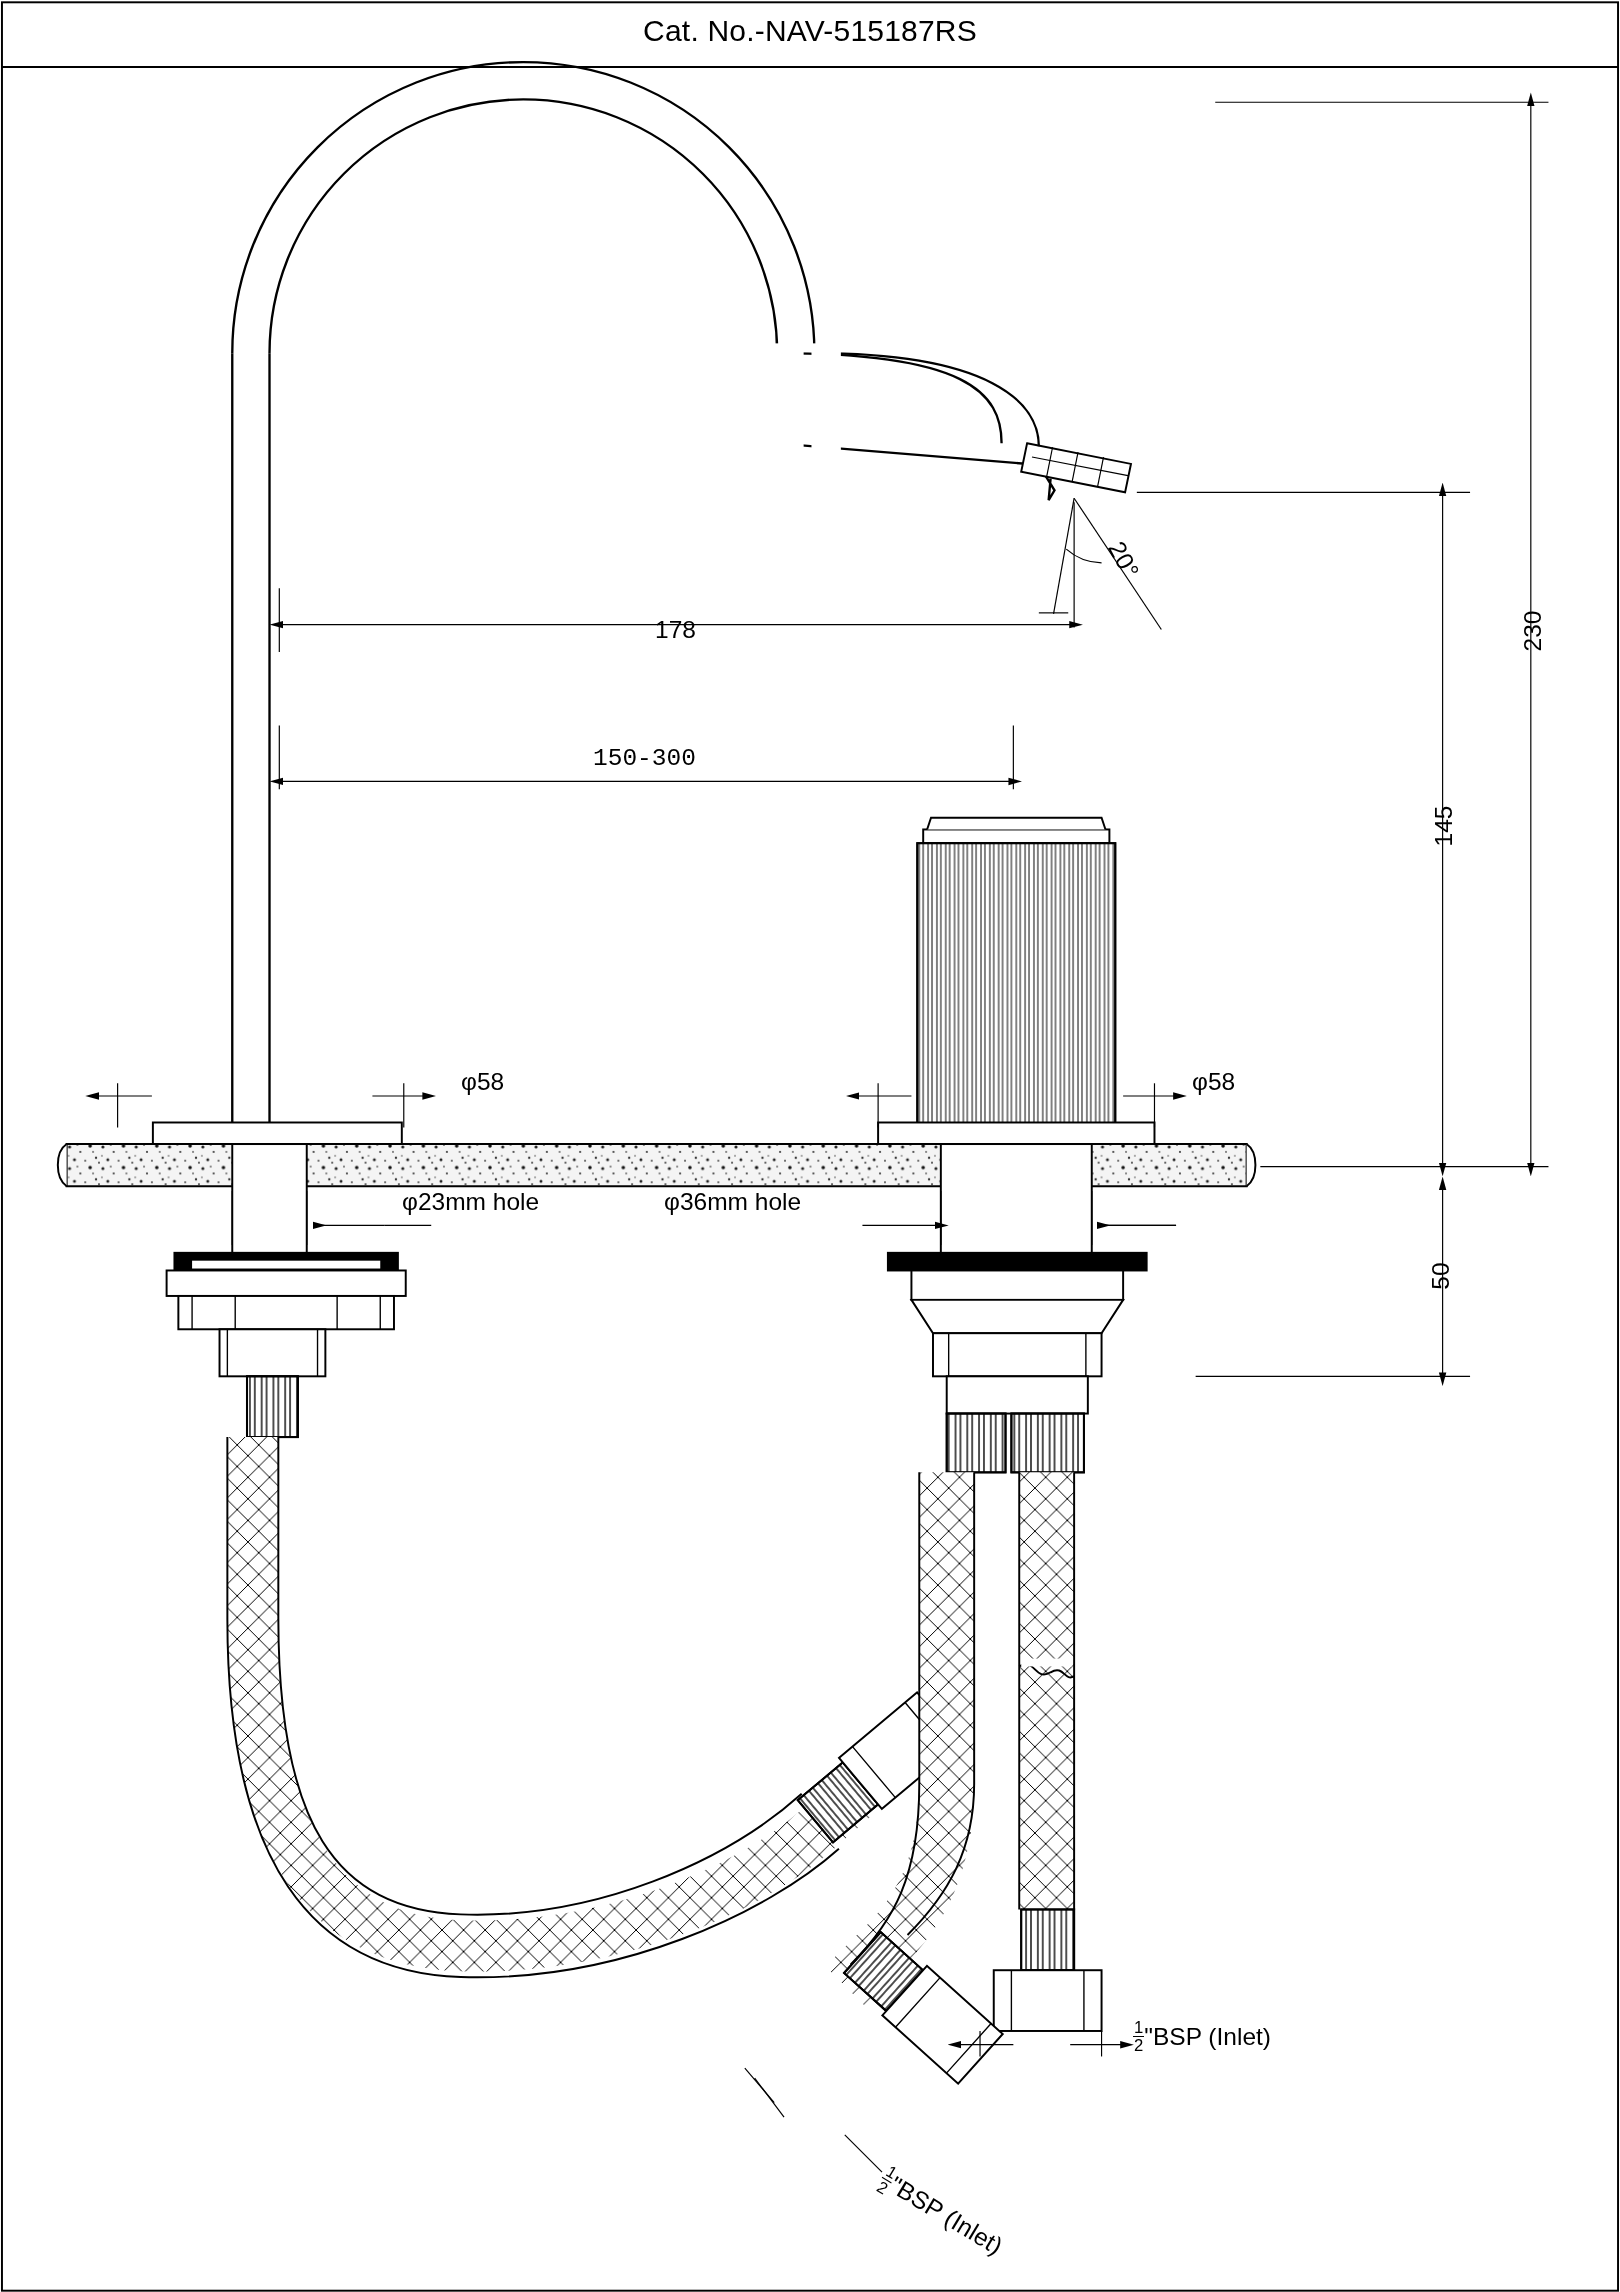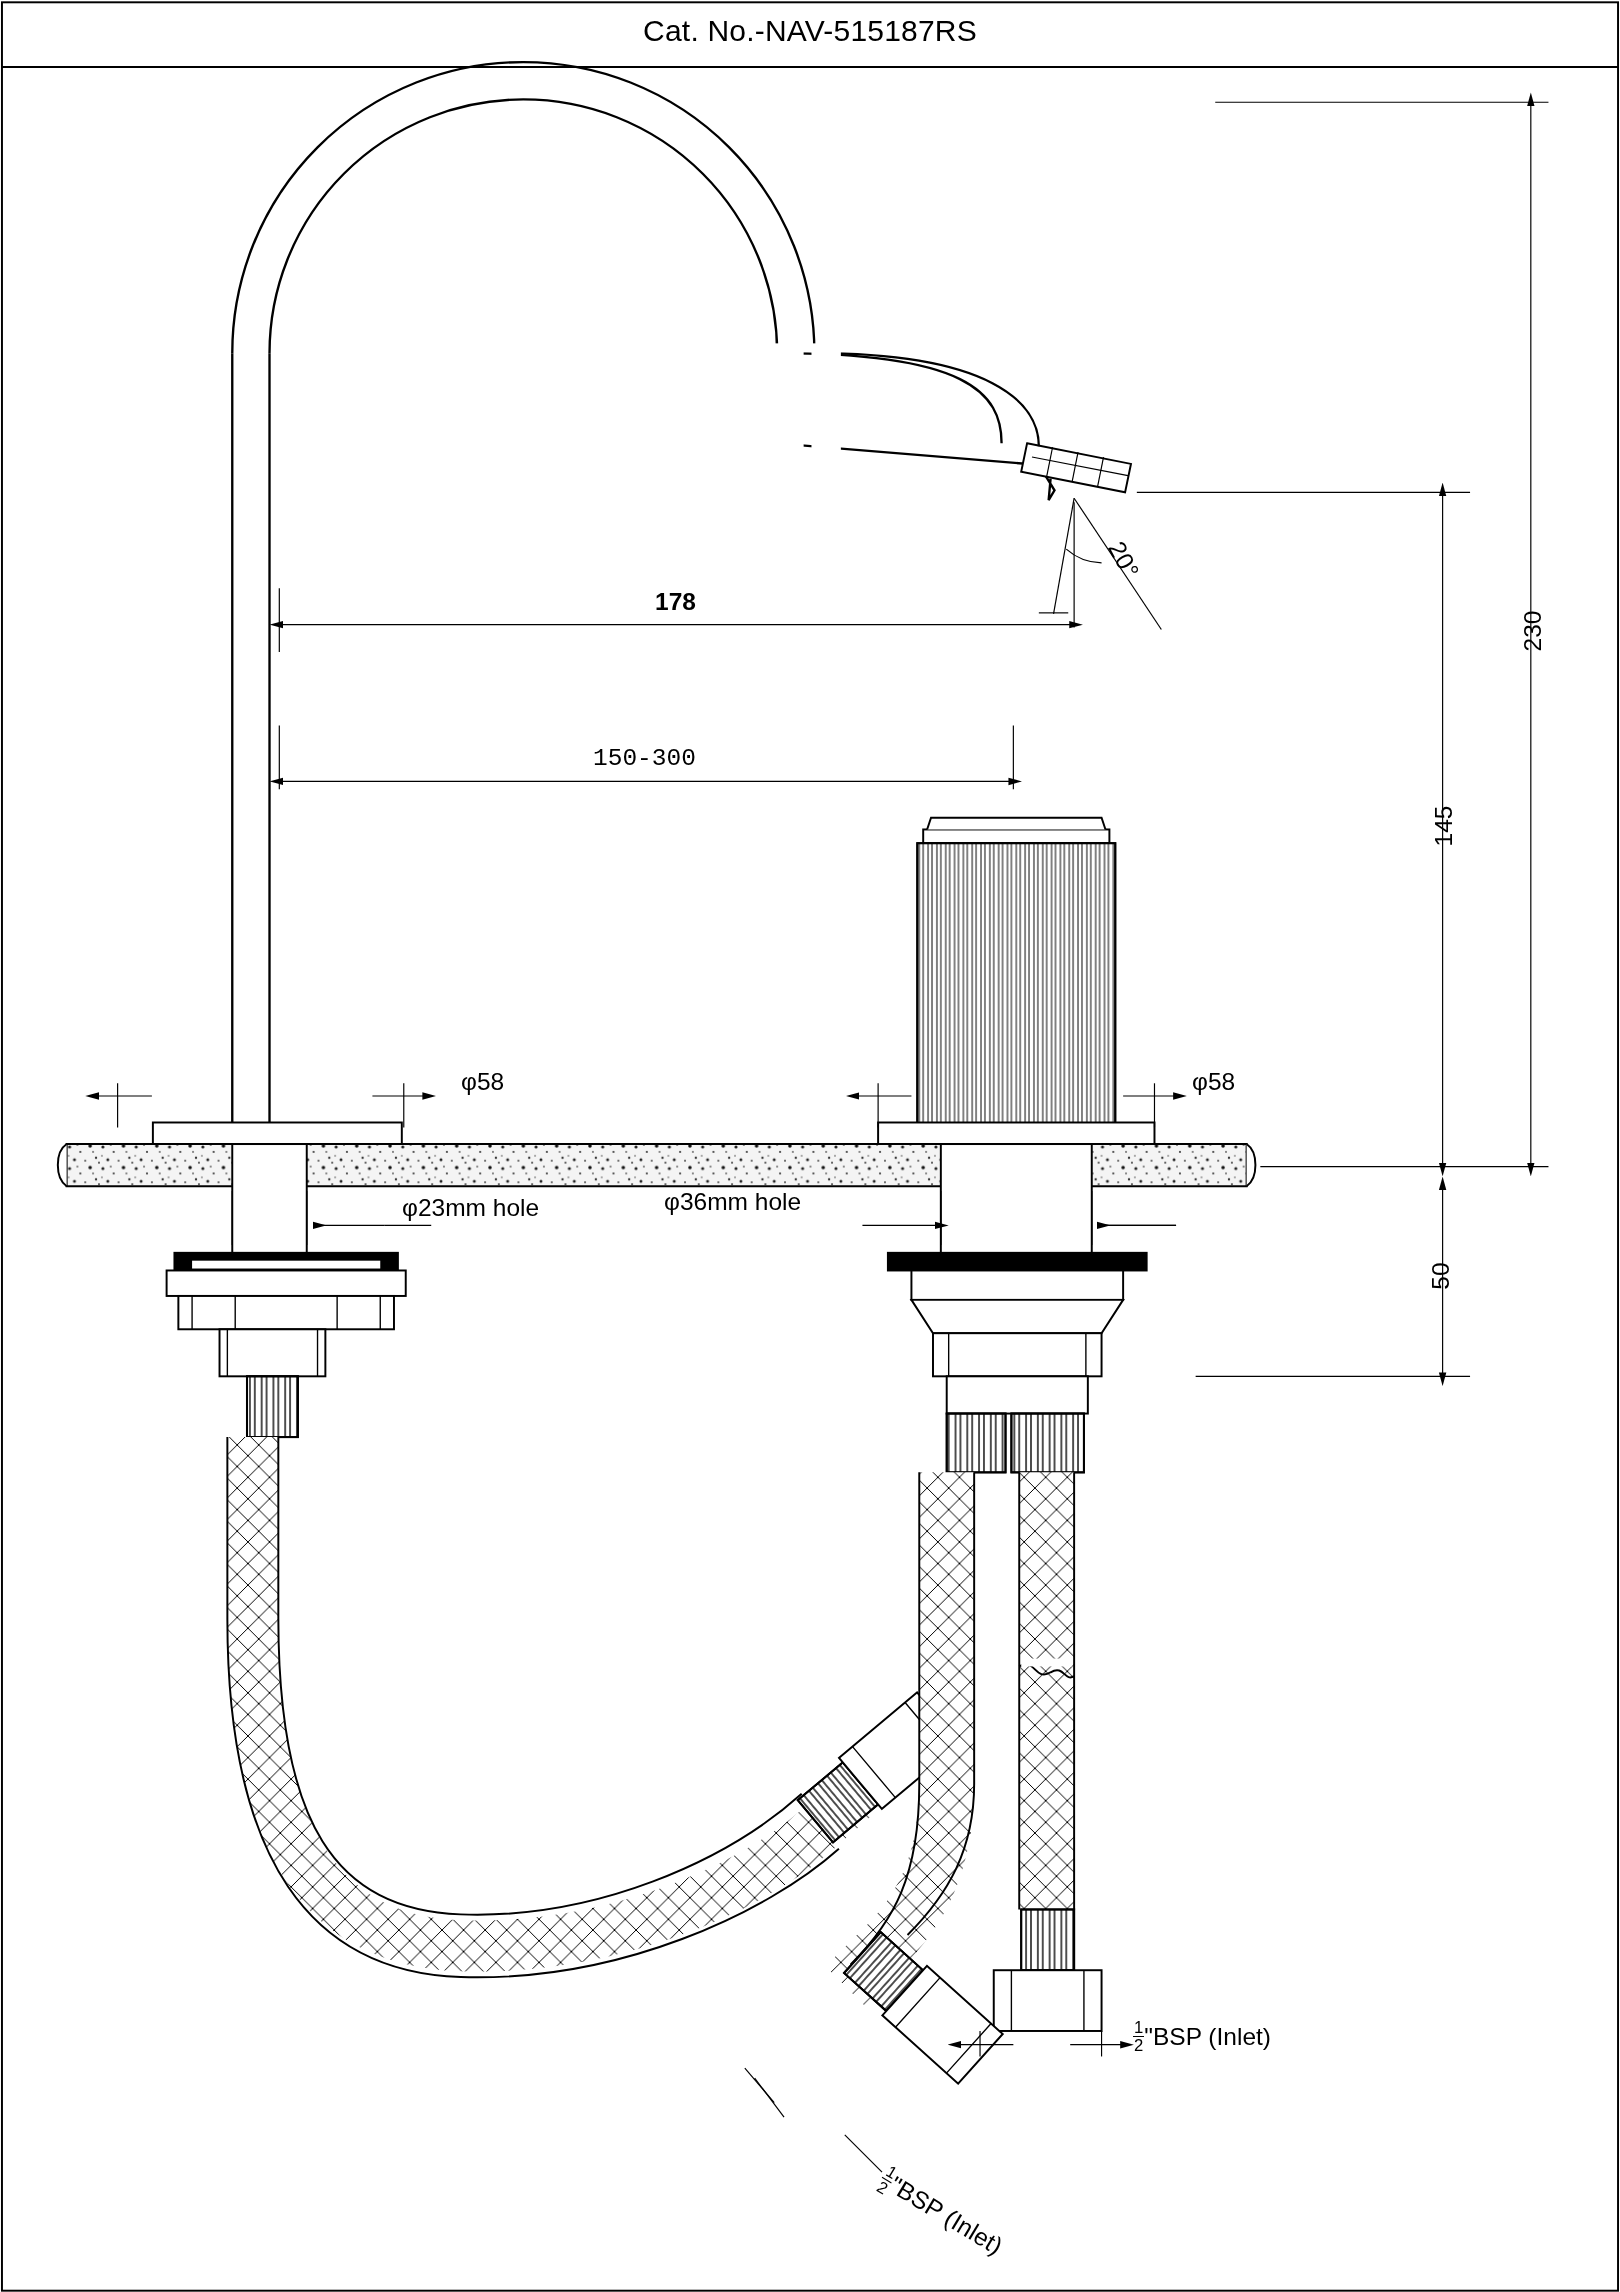--- a/index.html
+++ b/index.html
@@ -339,32 +339,32 @@
       <line x1="980" y1="2086" x2="1034" y2="2086" marker-start="url(#arrS)"></line>
       <line x1="1144" y1="2086" x2="1092" y2="2086" marker-start="url(#arrS)"></line>
     </g>
     <g stroke="#000" stroke-width="1.2">
       <line x1="760" y1="2110" x2="790" y2="2145"></line>
       <line x1="862" y1="2178" x2="900" y2="2216"></line>
       <line x1="770" y1="2120" x2="800" y2="2160"></line>
     </g>
   </svg>
 
-  <div class="dim-label" style="left:655px; top:588px;font-weight:bold;">178</div>
+  <div class="dim-label" style="left:655px; top:616px;">178</div>
   <div class="dim-label" style="left:593px; top:745px;font-family:Liberation Mono, monospace;">150-300</div>
   <div class="dim-label dim-vert" style="left:1498px; top:617px; width:69px; text-align:center;">230</div>
   <div class="dim-label dim-vert" style="left:1409px; top:812px; width:69px; text-align:center;">145</div>
   <div class="dim-label dim-vert" style="left:1411px; top:1262px; width:59px; text-align:center;">50</div>
 
   <div class="dim-label" style="left:1127px; top:537px; transform:rotate(62deg); transform-origin:left top;">20°</div>
 
   <div class="dim-label" style="left:461px; top:1068px;">φ58</div>
   <div class="dim-label" style="left:1192px; top:1068px;">φ58</div>
 
-  <div class="dim-label" style="left:402px; top:1188px;margin-top:6px;">φ23mm hole</div>
+  <div class="dim-label" style="left:402px; top:1188px;">φ23mm hole</div>
   <div class="dim-label" style="left:664px; top:1188px;">φ36mm hole</div>
 
   <div class="dim-label" style="left:1133px; top:2021px;">
     <span class="frac">
       <span class="num">1</span>
       <span class="den">2</span>
     </span><span>"BSP (Inlet)</span>
   </div>
 
   <div class="dim-label inlet-rot1" style="left:890px; top:2164px;">

